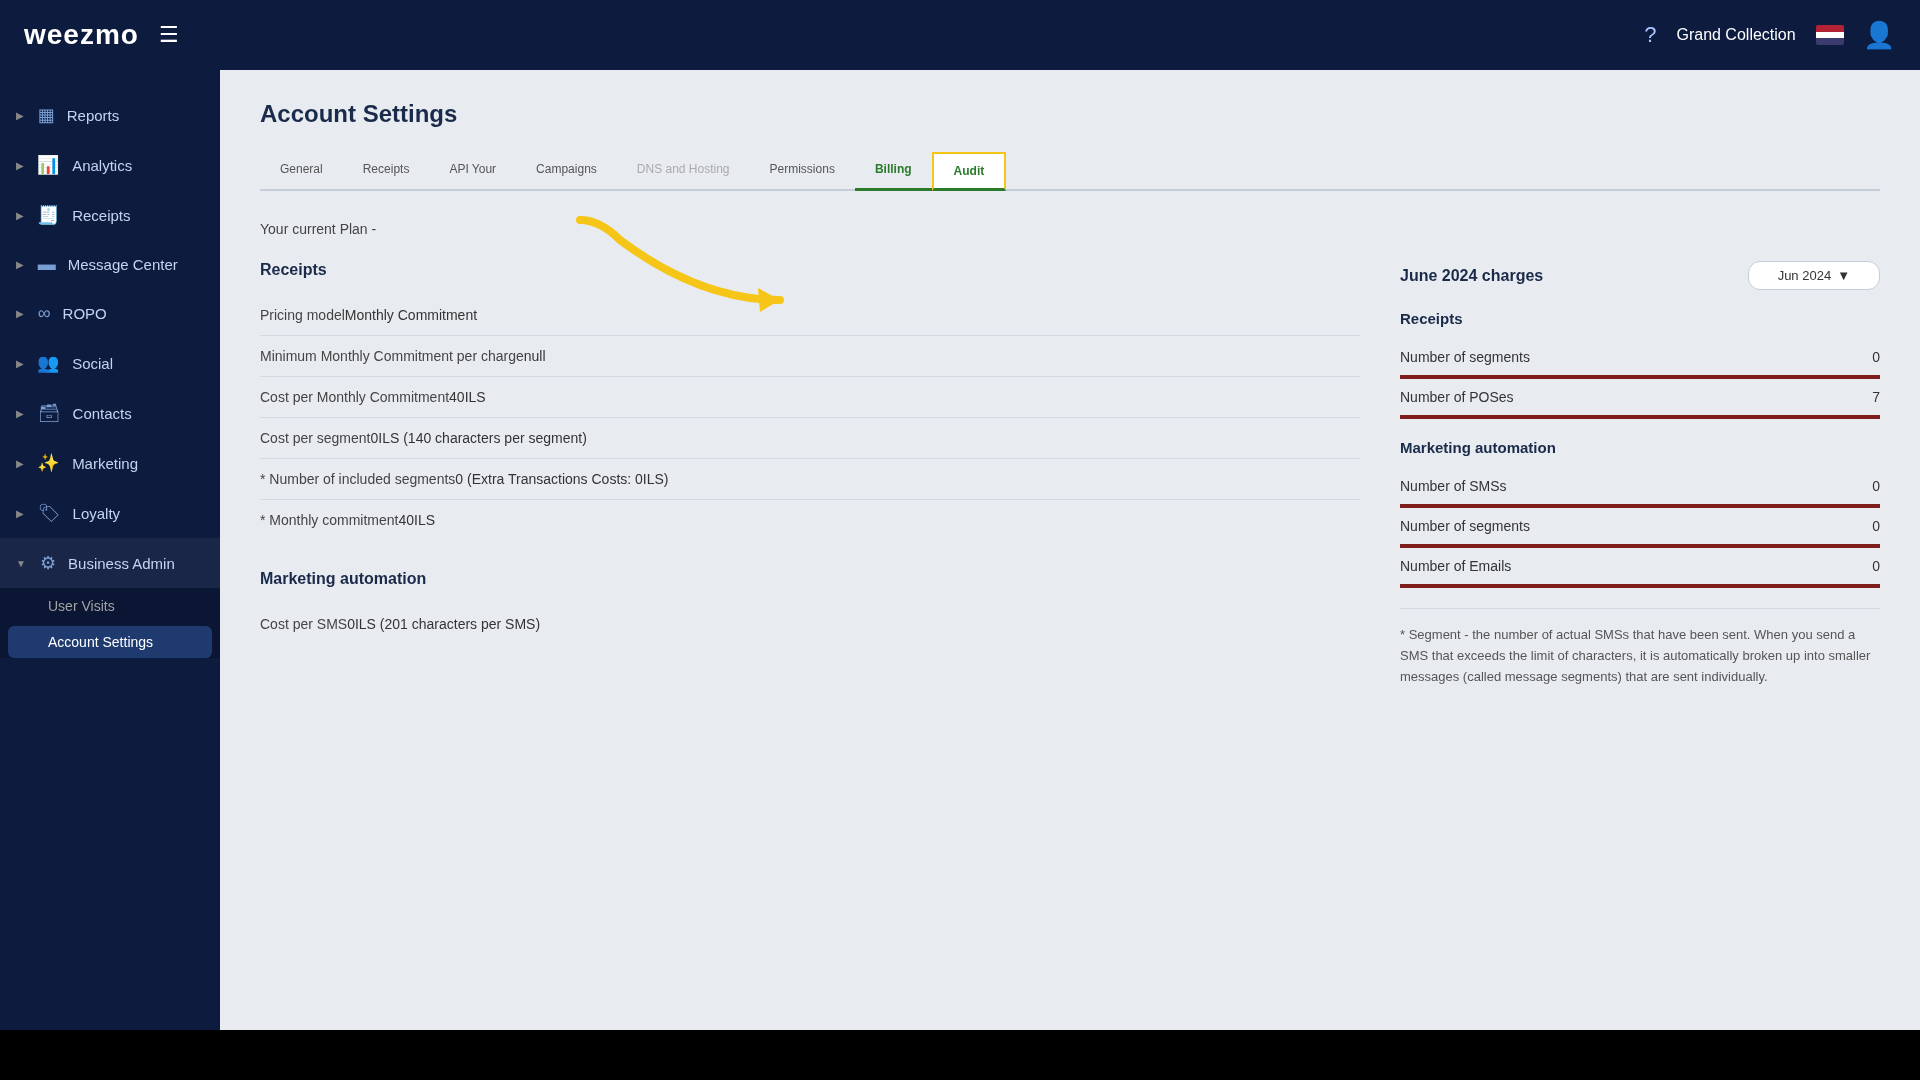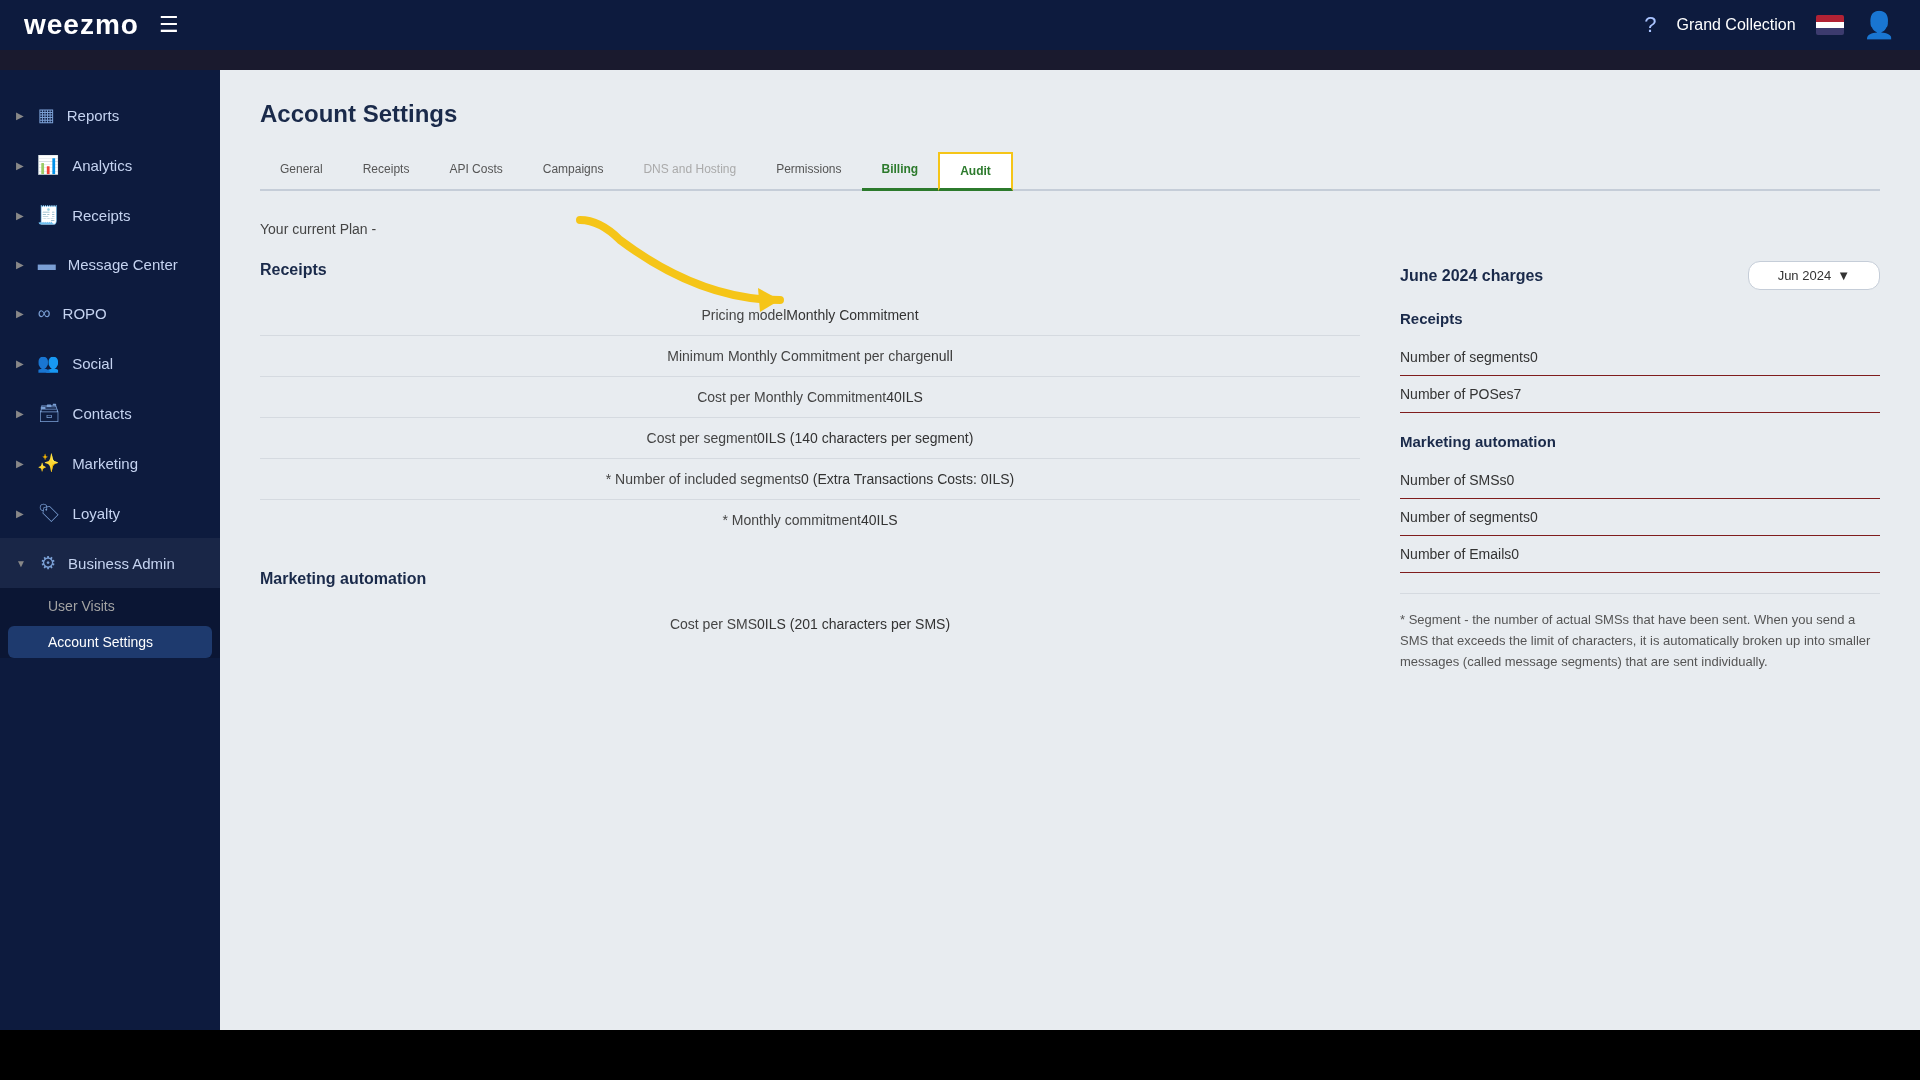--- a/index.html
+++ b/index.html
@@ -1,21 +1,21 @@
 <!DOCTYPE html>
 <html><head>
   <meta charset="utf-8">
   <style>
     * { margin: 0; padding: 0; box-sizing: border-box; }
     body { font-family: 'Segoe UI', Arial, sans-serif; background: #1a1a2e; width: 1920px; height: 1080px; overflow: hidden; }
 
     
     .topnav {
       background: #0d1b3e;
-      height: 50px;
+      height: 70px;
       display: flex;
       align-items: center;
       padding: 0 24px;
       justify-content: space-between;
       position: fixed;
       top: 0; left: 0; right: 0;
       z-index: 100;
     }
     .topnav-left { display: flex; align-items: center; gap: 20px; }
     .logo { color: #fff; font-size: 28px; font-weight: 700; letter-spacing: 1px; }
@@ -96,21 +96,21 @@
     .col-left { flex: 1; }
     .col-right { width: 480px; }
 
     .current-plan { font-size: 14px; color: #444; margin-bottom: 24px; }
 
     .section-card { background: transparent; }
     .section-title { font-size: 16px; font-weight: 700; color: #1a2a4a; margin-bottom: 16px; }
 
     .data-row {
       display: flex;
-      justify-content: center;
+      justify-content: flex-start;
       align-items: center;
       padding: 12px 0;
       border-bottom: 1px solid #d5dae0;
       font-size: 14px;
       color: #333;
     }
     .data-row:last-child { border-bottom: none; }
     .data-row .label { color: #444; }
     .data-row .value { color: #333; font-weight: 500; }
 
@@ -132,22 +132,23 @@
       cursor: pointer;
       display: flex;
       align-items: center;
       gap: 6px;
     }
 
     .right-section-title { font-size: 15px; font-weight: 700; color: #1a2a4a; margin: 20px 0 12px; }
 
     .right-data-row {
       display: flex;
+      justify-content: space-between;
       padding: 10px 0;
-      border-bottom: 1px solid #7f1d1d;
+      border-bottom: 4px solid #7f1d1d;
       font-size: 14px;
       color: #333;
     }
     .right-data-row:last-child { border-bottom: none; }
 
     .footnote {
       font-size: 13px;
       color: #555;
       line-height: 1.6;
       margin-top: 20px;
@@ -270,21 +271,21 @@
 
         <polygon points="240,100 218,88 220,112" fill="#f5c518"></polygon>
       </svg>
     </div>
 
     <h1 class="page-title">Account Settings</h1>
 
     <div class="tabs">
       <div class="tab">General</div>
       <div class="tab">Receipts</div>
-      <div class="tab">API Costs</div>
+      <div class="tab">API Your</div>
       <div class="tab">Campaigns</div>
       <div class="tab" style="color:#aaa;">DNS and Hosting</div>
       <div class="tab">Permissions</div>
       <div class="tab active">Billing</div>
       <div class="tab highlighted">Audit</div>
     </div>
 
     <p class="current-plan">Your current Plan -</p>
 
     <div class="two-col">

